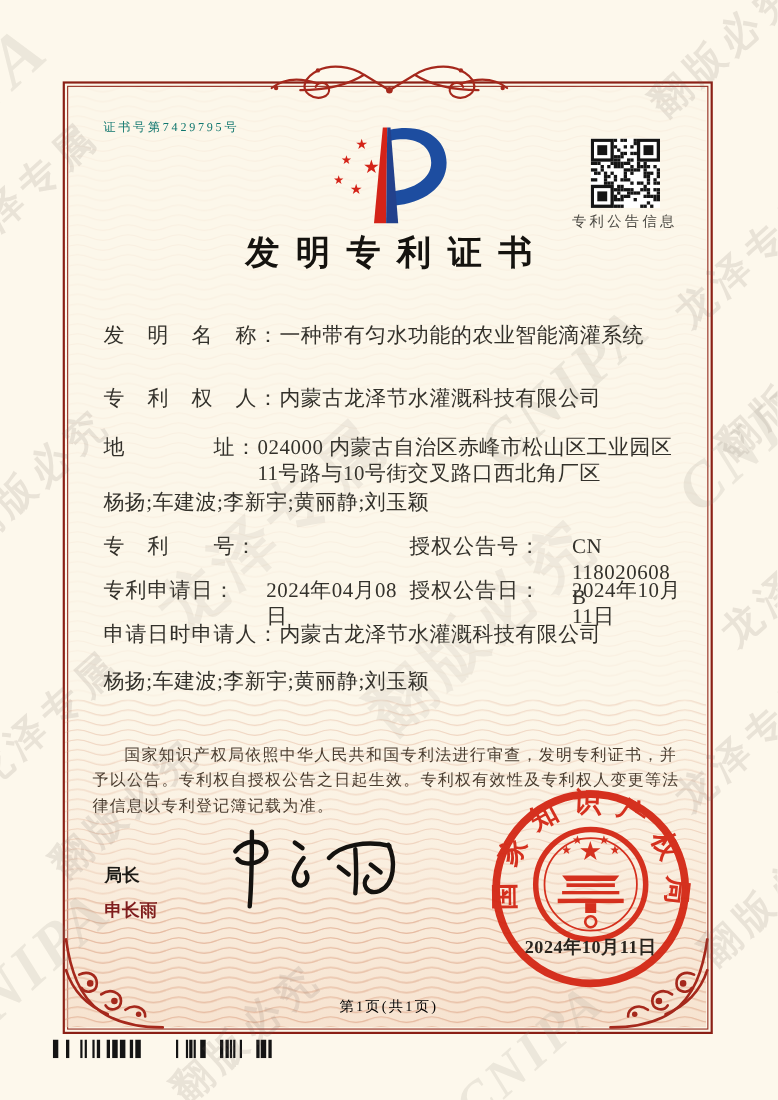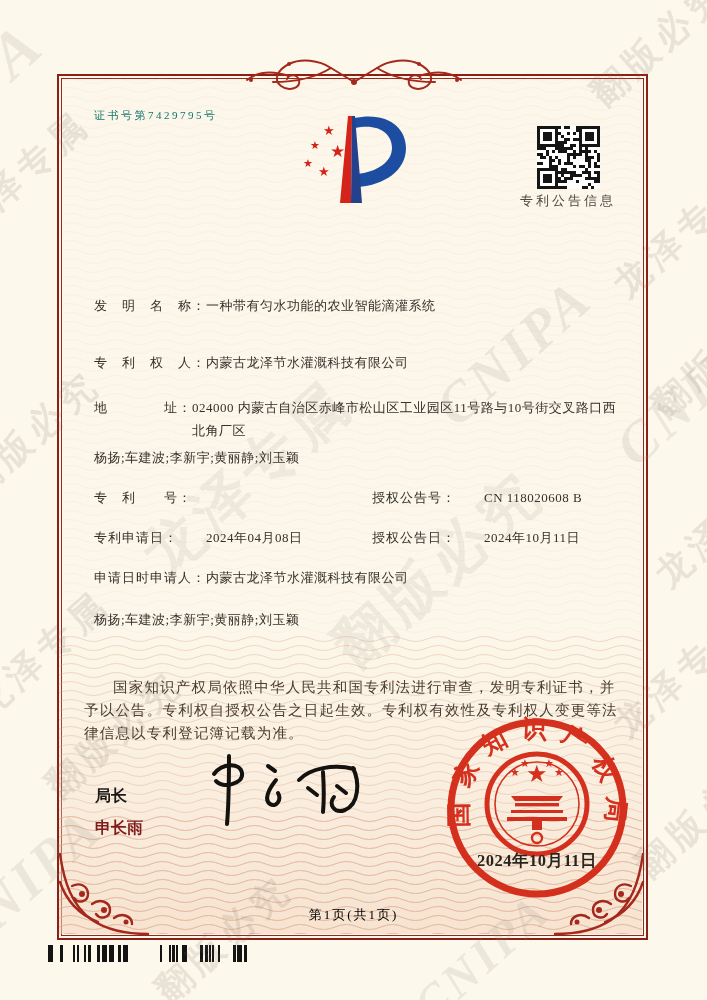--- a/index.html
+++ b/index.html
@@ -28,21 +28,21 @@
   
   .content{position:absolute;inset:0;z-index:4;}
   .cert-no{position:absolute;left:94px;top:108px;font-size:11px;letter-spacing:2.5px;color:#0f766e;}
   .logo{position:absolute;left:292px;top:110px;}
   .qr{position:absolute;left:537px;top:126px;width:63px;height:63px;background:#fff;}
   .qr-label{position:absolute;left:518px;top:192px;width:100px;text-align:center;
             font-size:13px;letter-spacing:3px;color:#4c4a44;}
   .title{position:absolute;left:0;right:0;top:209px;text-align:center;
          font-size:31px;font-weight:700;letter-spacing:15px;text-indent:15px;color:#15130f;}
 
-  .row{position:absolute;left:94px;width:528px;display:flex;font-size:13px;line-height:23px;color:#33312b;}
+  .row{position:absolute;left:94px;width:528px;display:flex;font-size:19px;line-height:23px;color:#33312b;}
   .lbl{flex:none;letter-spacing:1px;}
   .val{flex:1;letter-spacing:0.5px;}
   .pgroup{display:flex;flex:none;width:278px;gap:28px;}
   .pgroup.rt{flex:1;width:auto;}
 
   .statement{position:absolute;left:84px;top:676px;width:540px;font-size:14.5px;
              line-height:23px;letter-spacing:1.2px;color:#4a3d30;text-indent:2em;}
 
   .director-title{position:absolute;left:95px;top:786px;font-size:16px;font-weight:700;color:#1c1a16;}
   .director-name{position:absolute;left:95px;top:818px;font-size:16px;font-weight:700;color:#7f1d1d;}
@@ -279,20 +279,21 @@
           <rect x="6" y="6" width="9" height="9" fill="#151515"></rect>
           <rect x="42" y="0" width="21" height="21" fill="#151515"></rect>
           <rect x="45" y="3" width="15" height="15" fill="#fff"></rect>
           <rect x="48" y="6" width="9" height="9" fill="#151515"></rect>
           <rect x="0" y="42" width="21" height="21" fill="#151515"></rect>
           <rect x="3" y="45" width="15" height="15" fill="#fff"></rect>
           <rect x="6" y="48" width="9" height="9" fill="#151515"></rect>
         </svg></div>
     <div class="qr-label">专利公告信息</div>
 
+    <div class="title">发明专利证书</div>
 
     <div class="row" style="top:294px">
       <span class="lbl">发　明　名　称：</span>
       <span class="val">一种带有匀水功能的农业智能滴灌系统</span>
     </div>
     <div class="row" style="top:351px">
       <span class="lbl">专　利　权　人：</span>
       <span class="val">内蒙古龙泽节水灌溉科技有限公司</span>
     </div>
     <div class="row" style="top:396px">

